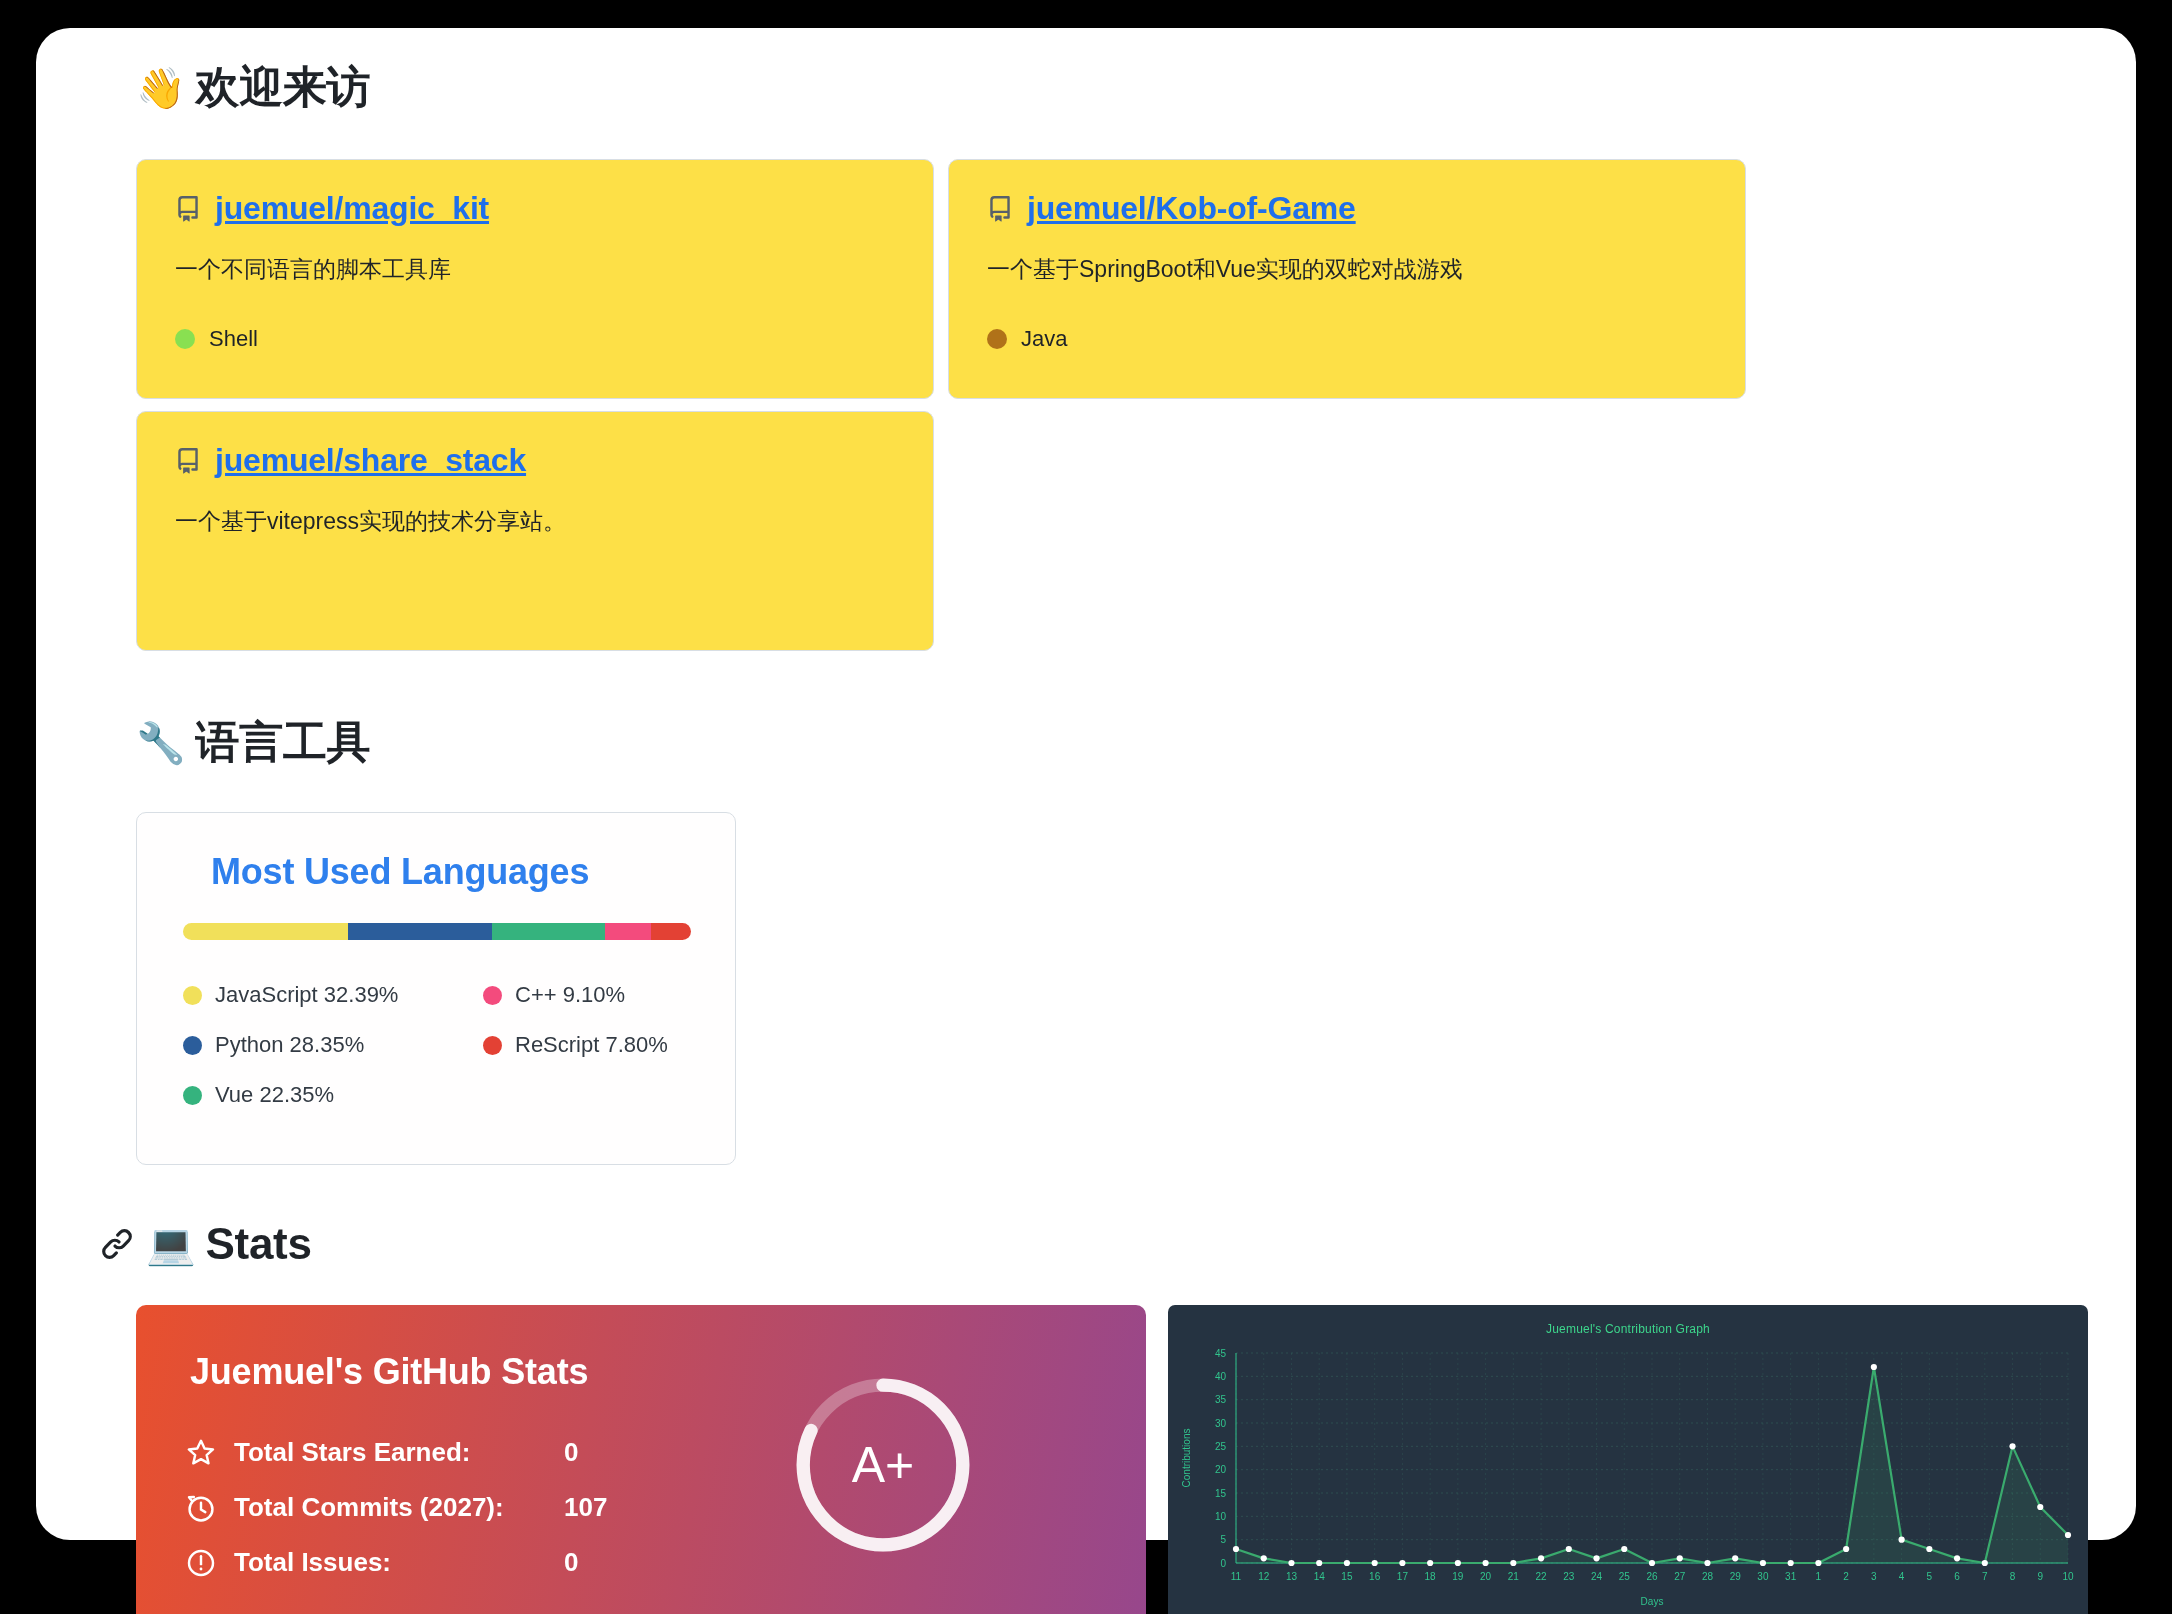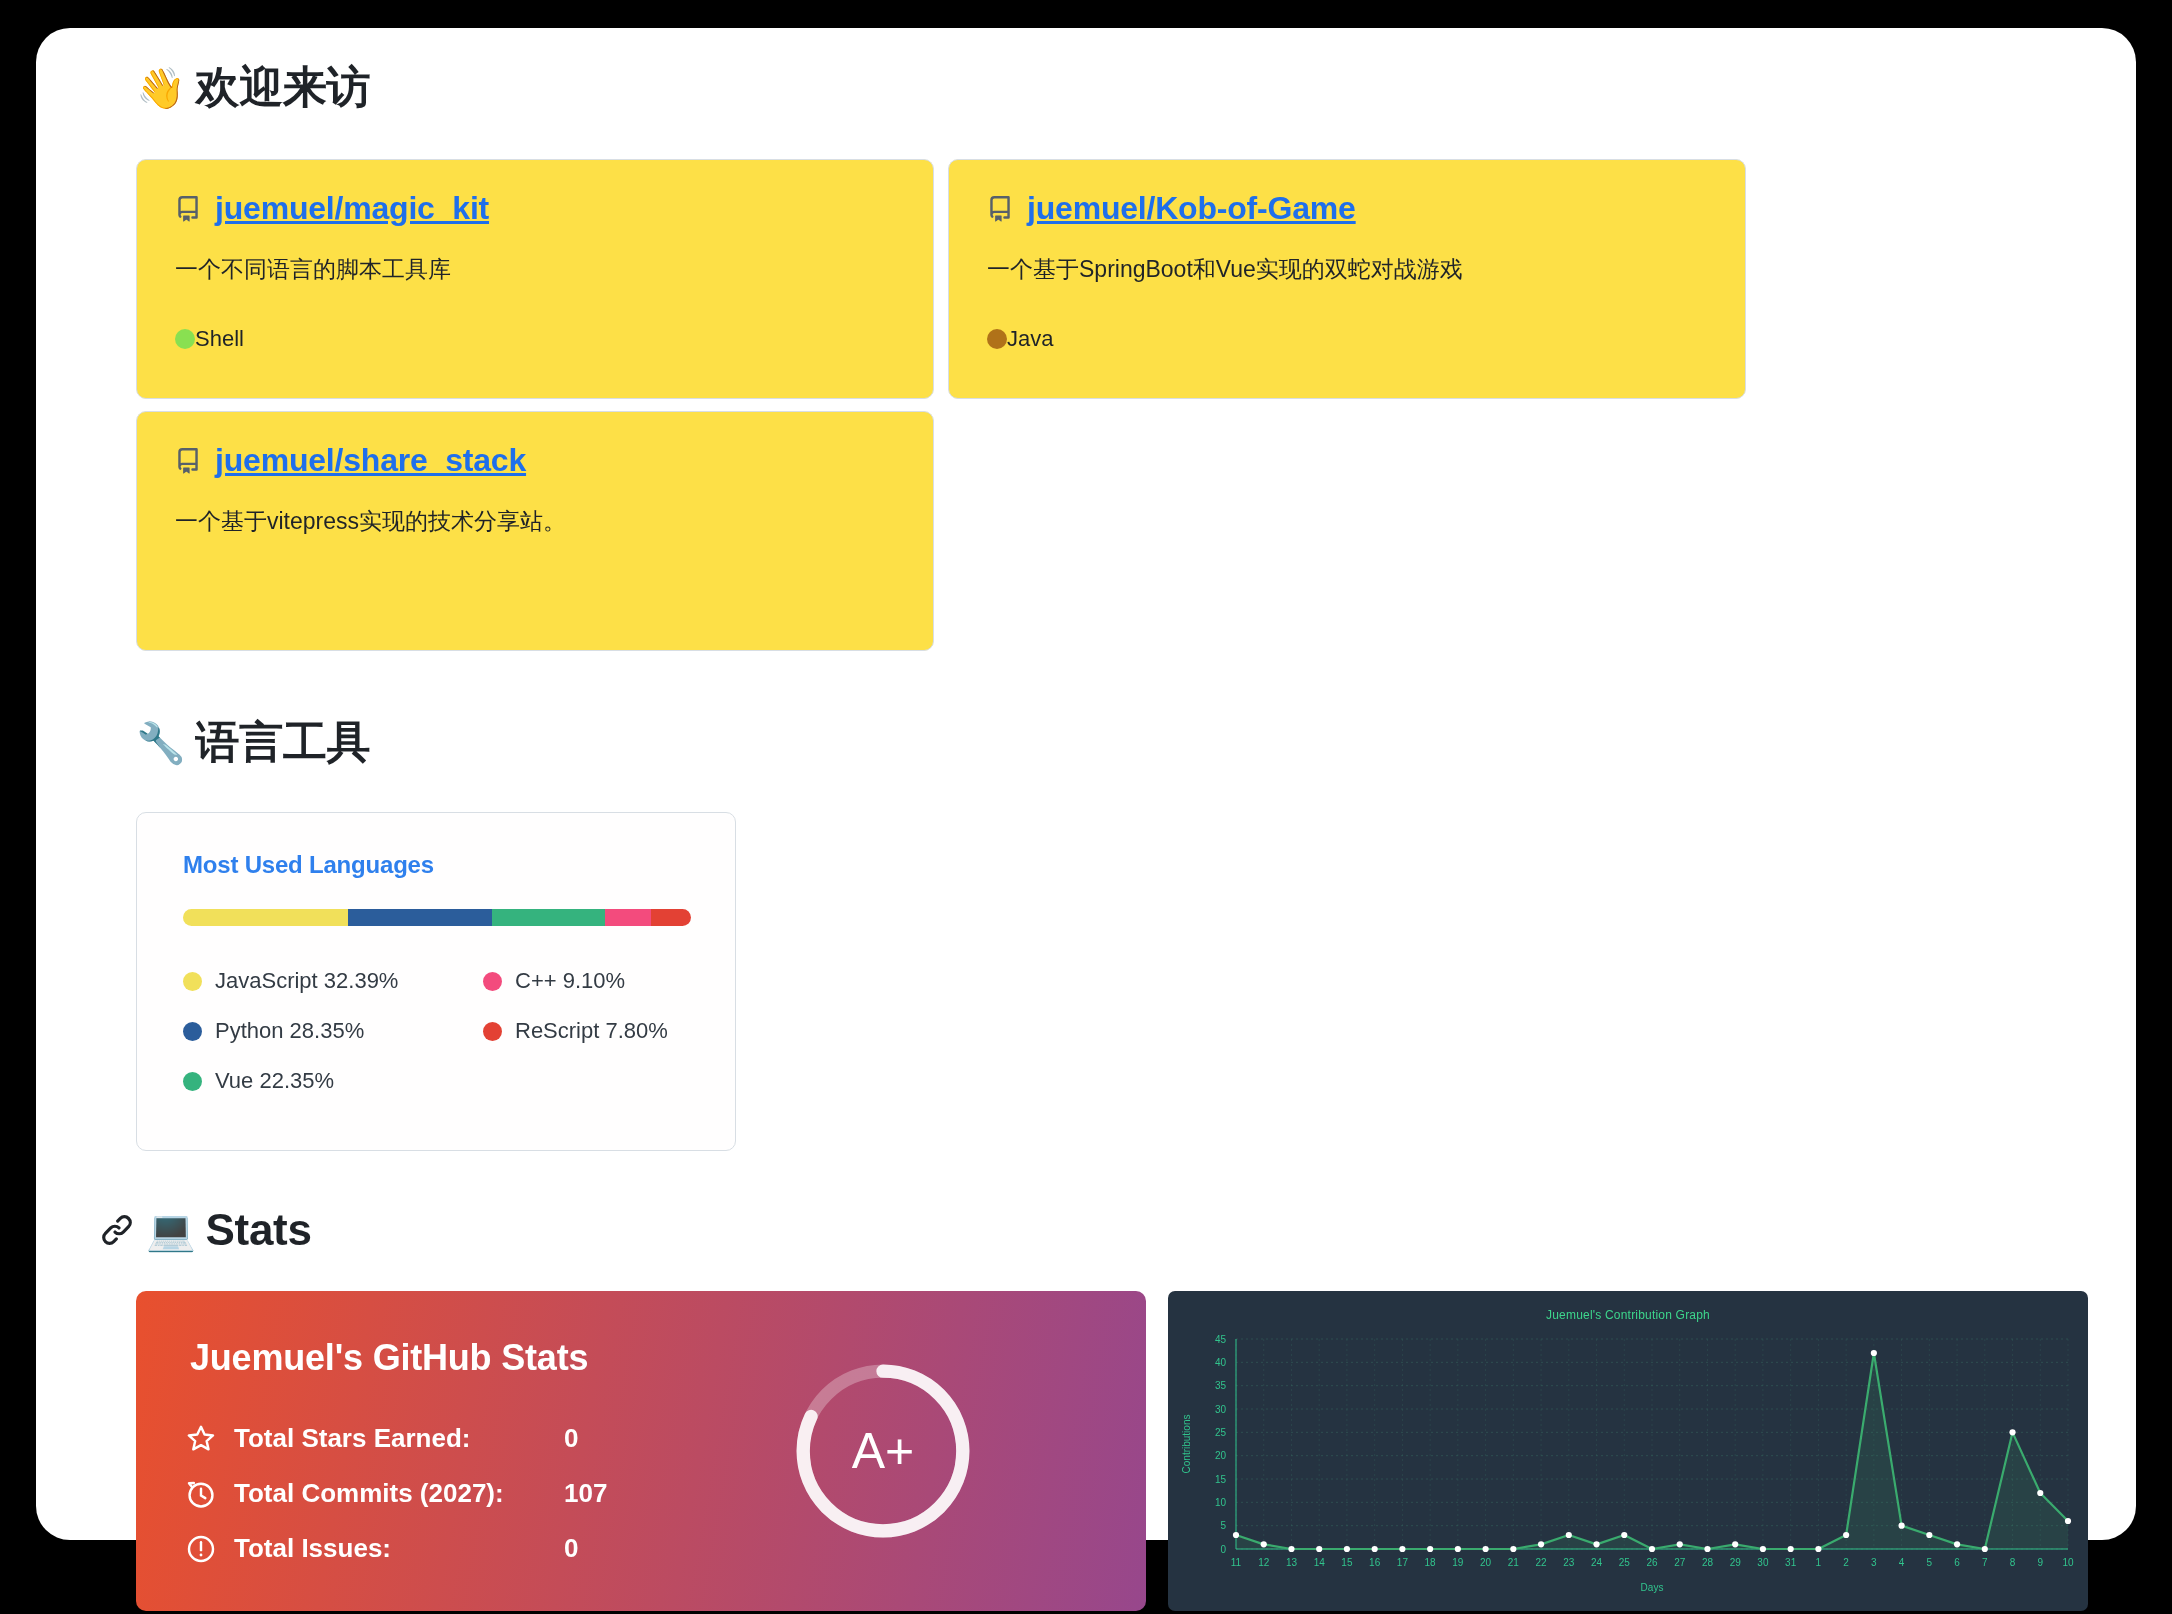--- a/index.html
+++ b/index.html
@@ -82,37 +82,39 @@
     font-size: 23px;
     color: #1f2328;
     line-height: 1.4;
   }
   .repo-lang {
     position: absolute;
     left: 38px;
     bottom: 46px;
     display: flex;
     align-items: center;
+    gap: 14px;
   }
   .lang-dot { width: 20px; height: 20px; border-radius: 50%; display: inline-block; }
   .lang-name { font-size: 22px; color: #1f2328; }
 
   
   .lang-card {
     width: 600px;
     border: 1px solid #d8dee4;
     border-radius: 10px;
     background: #fffefe;
     padding: 38px 46px 44px 46px;
   }
   .lang-title {
-    font-size: 24px;
+    font-size: 36px;
     font-weight: 700;
     color: #2f80ed;
     letter-spacing: -0.2px;
+    margin-left: 28px;
   }
   .lang-bar {
     margin-top: 30px;
     height: 17px;
     width: 508px;
     border-radius: 9px;
     overflow: hidden;
     display: flex;
   }
   .lang-bar span { display: block; height: 100%; }

